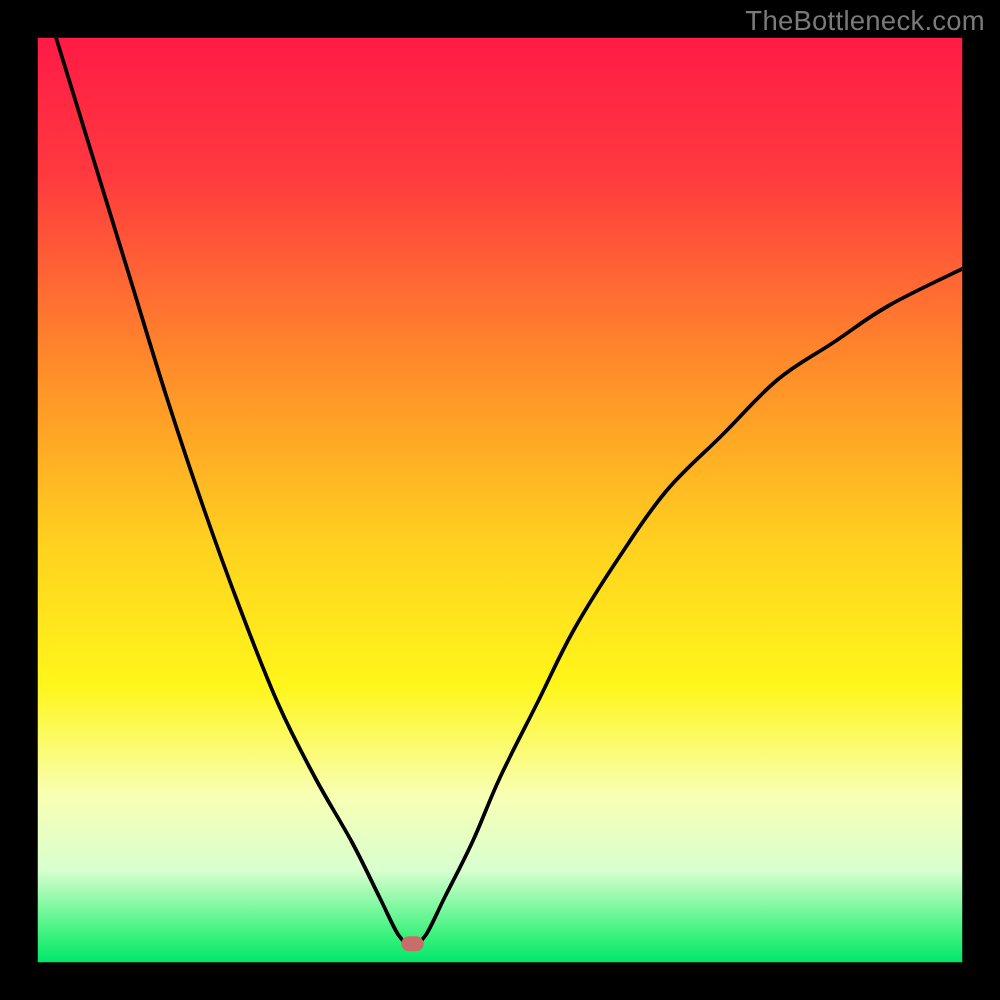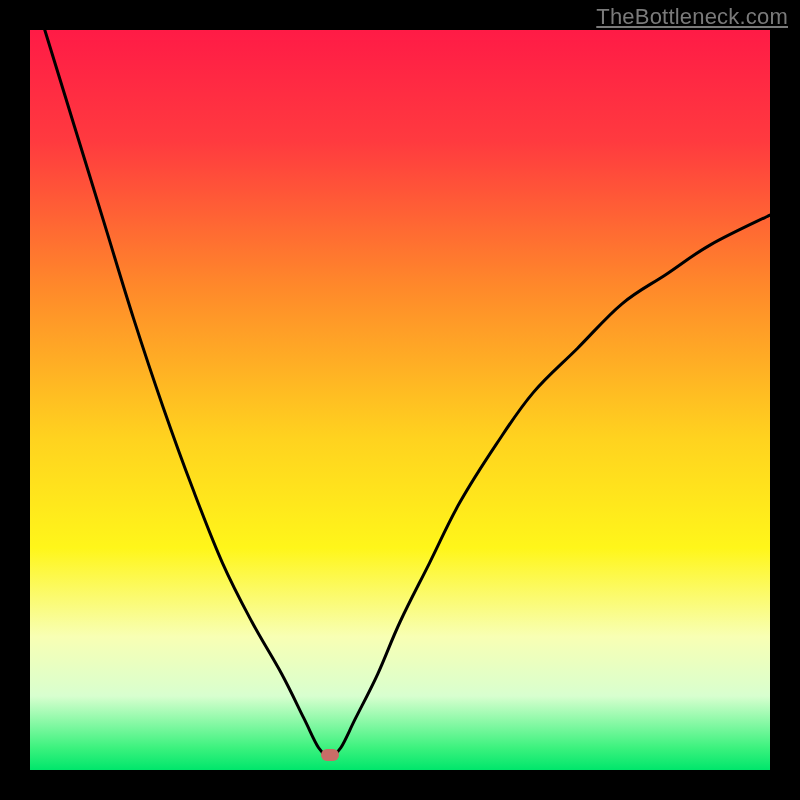--- a/index.html
+++ b/index.html
@@ -19,21 +19,20 @@
   }
   .watermark {
     position: absolute;
     top: 4px;
     right: 12px;
     color: #7a7a7a;
     font-size: 22px;
     font-weight: 500;
     letter-spacing: 0.2px;
     z-index: 5;
-    text-decoration: underline;
   }
   .plot-area {
     position: absolute;
     left: 30px;
     top: 30px;
     width: 740px;
     height: 740px;
     overflow: hidden;
     z-index: 1;
   }

